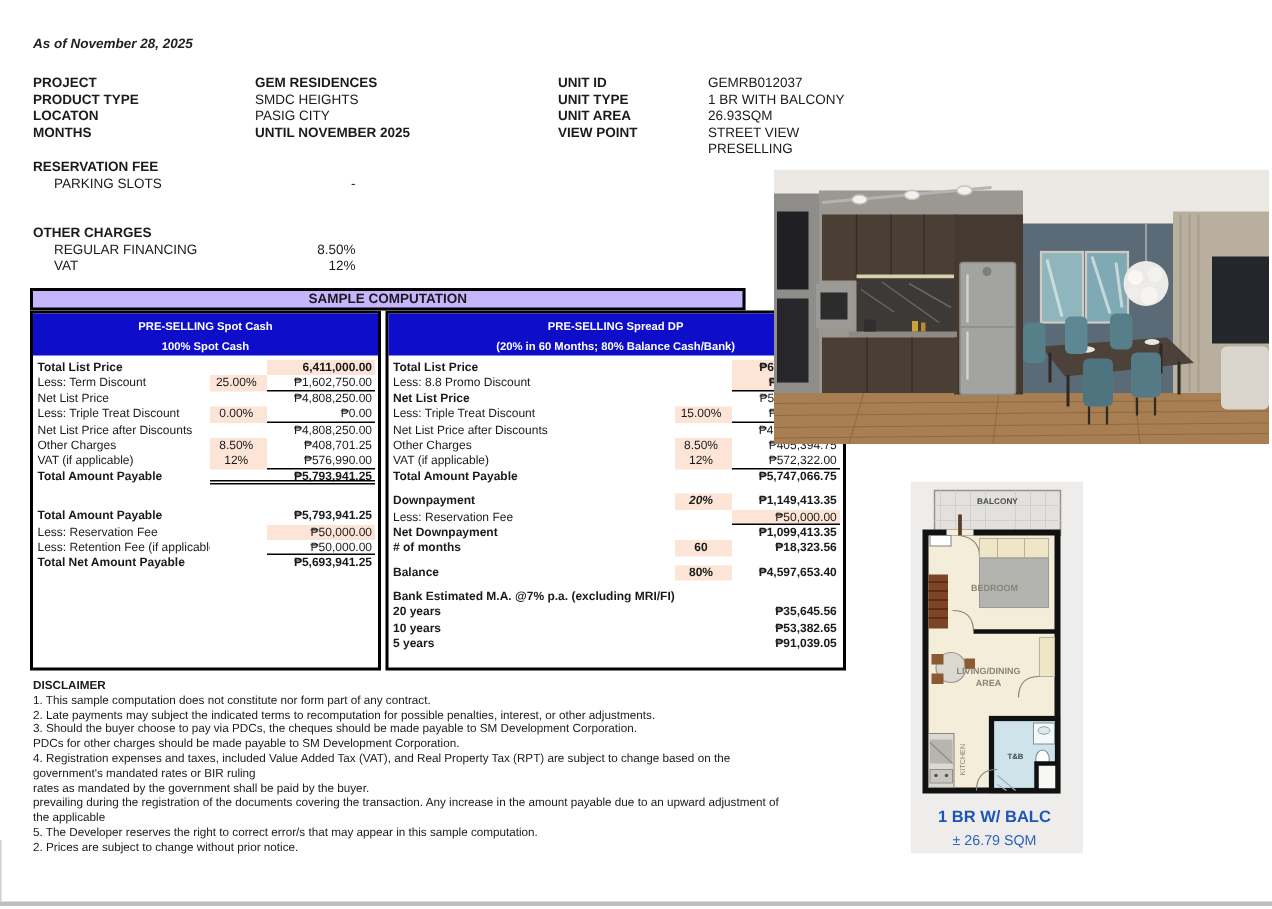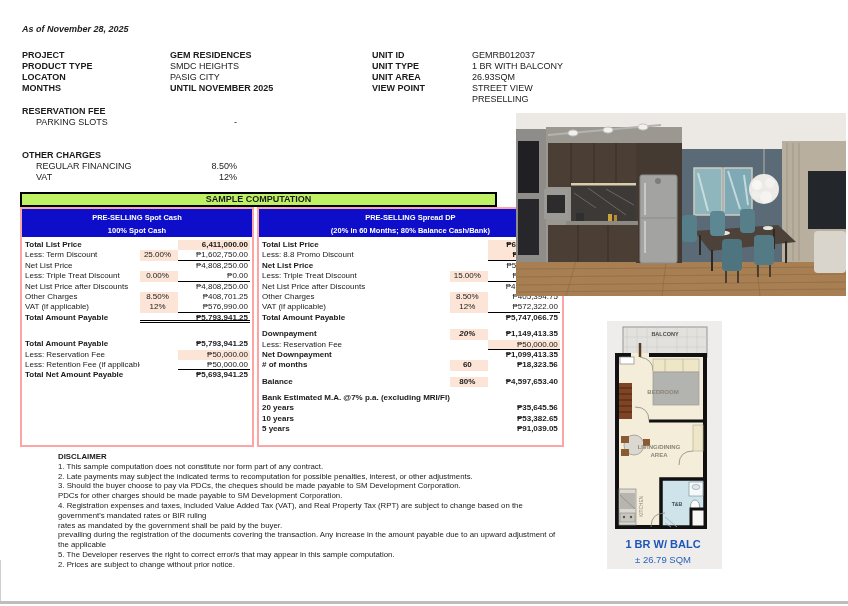--- a/index.html
+++ b/index.html
@@ -20,23 +20,23 @@
   .mini-sec{left:22px;font-size:9px;width:215px;}
   #resfee{top:106px;}
   #othchg{top:150px;}
   .mini-title{font-weight:bold;height:11px;line-height:11px;}
   .mini-row{display:flex;height:11px;line-height:11px;}
   .mini-row .mlbl{padding-left:14px;flex:1;}
   .mini-row .mval{text-align:right;width:80px;}
   
   #comp{left:20px;top:192px;width:477px;}
   .comp-title{border:2px solid #000;height:11px;line-height:11px;text-align:center;
-              font-weight:bold;font-size:9px;background:#bef264;}
+              font-weight:bold;font-size:9px;background:#c4b5fd;}
   .comp-cols{display:flex;gap:3px;}
-  .ccol{border:2px solid #fca5a5;background:#fff;box-sizing:border-box;}
+  .ccol{border:2px solid #000000;background:#fff;box-sizing:border-box;}
   .ccol.left{width:234px;}
   .ccol.right{flex:1;}
   .blue-head{background:#0d0dca;color:#fff;text-align:center;font-weight:bold;
              font-size:7.5px;height:27px;padding-top:1px;}
   .blue-head .l1{margin-top:3px;}
   .blue-head .l2{margin-top:4px;}
   .tbody{padding-top:3px;height:205px;overflow:hidden;}
   .trow{display:flex;height:10.4px;line-height:10.4px;font-size:8px;}
   .trow .lbl{flex:1;padding-left:3px;white-space:nowrap;overflow:hidden;}
   .trow .pct{width:38px;text-align:center;padding-right:3px;box-sizing:border-box;}
@@ -46,21 +46,21 @@
   .trow.lb .lbl{font-weight:bold;}
   .trow.bv .val{font-weight:bold;}
   .trow.pi .pct{font-style:italic;font-weight:bold;}
   .trow.pp .pct{background:#fce4d6;}
   .trow.pv .val{background:#fce4d6;}
   .trow.uv .val{border-bottom:1px solid #000;}
   .trow.dd .pct,.trow.dd .val{border-bottom:3px double #000;}
   .sp16{height:16px;}
   .sp6{height:6px;}
   
-  #disclaimer{left:22px;top:452px;width:510px;font-size:7.8px;line-height:9.8px;margin-left:36px;}
+  #disclaimer{left:22px;top:452px;width:510px;font-size:7.8px;line-height:9.8px;}
   #disclaimer .dtitle{font-weight:bold;}
   
   #kitchen{left:516px;top:113px;}
   #floorplan{left:607px;top:321px;}
   #pagebottom{left:0;top:601px;width:848px;height:3px;background:#bdbdbd;}
   #pageleft{left:0;top:560px;width:1px;height:41px;background:#cfcfcf;}
 </style>
 </head>
 <body>
 

